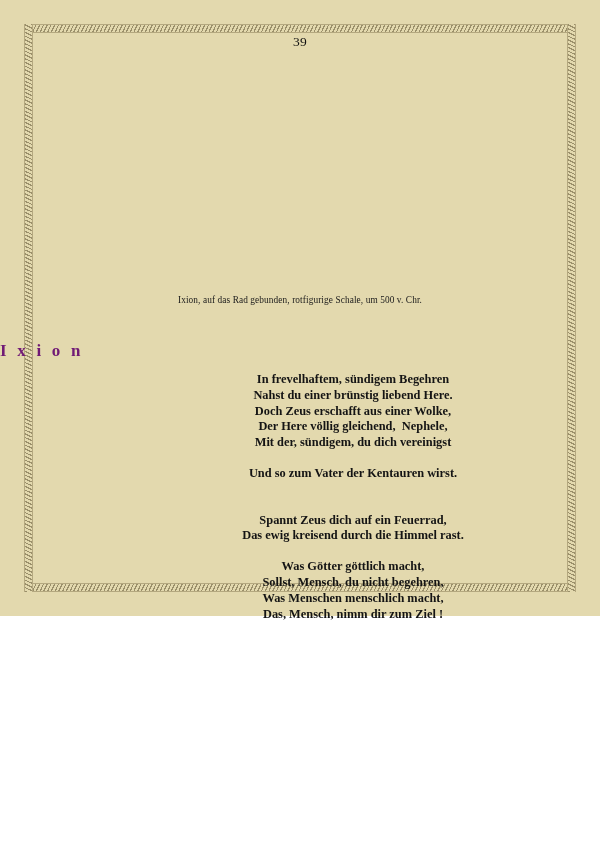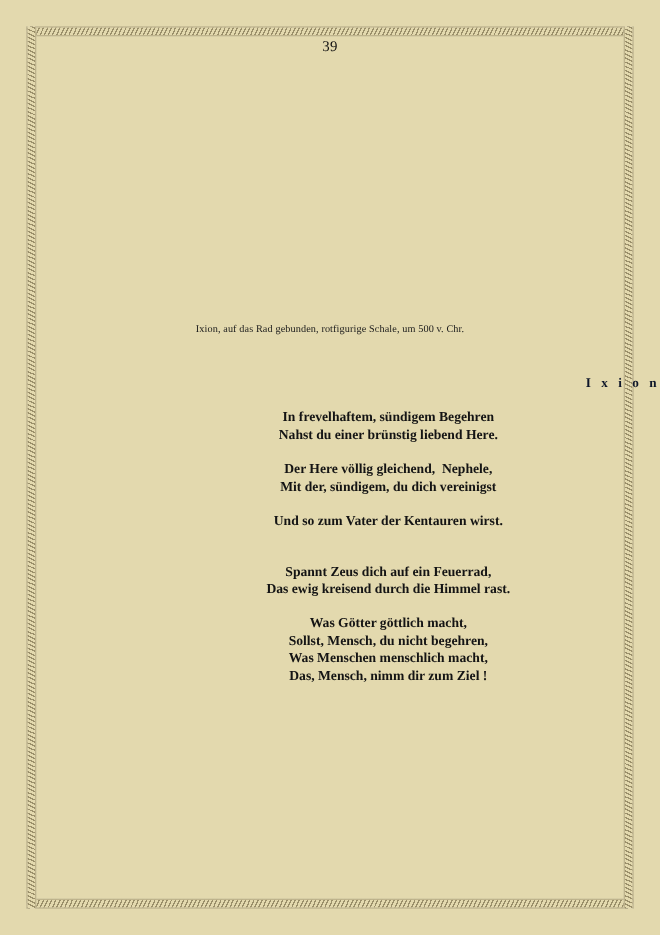--- a/index.html
+++ b/index.html
@@ -10,21 +10,21 @@
     width: 600px;
     height: 850px;
     background: #ffffff;
     font-family: "Liberation Serif", serif;
     overflow: hidden;
   }
 
   .page {
     position: relative;
     width: 600px;
-    height: 850px;
+    height: 616px;
     background: #e3d9ae;
     box-sizing: border-box;
   }
 
   
   .frame-top, .frame-bottom {
     position: absolute;
     left: 24px;
     right: 24px;
     height: 7px;
@@ -85,24 +85,24 @@
     font-size: 9.3px;
     color: #1a1a1a;
     letter-spacing: 0.1px;
   }
 
   .poem-title {
     position: absolute;
     top: 341px;
     left: 0;
     right: 0;
-    text-align: right;
-    font-size: 12px;
+    text-align: left;
+    font-size: 17px;
     font-weight: bold;
-    color: #0f172a;
+    color: #701a75;
     letter-spacing: 3.2px;
   }
 
   .poem {
     position: absolute;
     top: 372px;
     left: 188px;
     width: 330px;
     font-size: 12.4px;
     font-weight: bold;
@@ -128,21 +128,21 @@
   <div class="figure-area"></div>
 
   <div class="caption">Ixion, auf das Rad gebunden, rotfigurige Schale, um 500 v. Chr.</div>
 
   <div class="poem-title">I x i o n</div>
 
   <div class="poem">
     <p class="stanza">
       <span class="line">In frevelhaftem, sündigem Begehren</span><br>
       <span class="line">Nahst du einer brünstig liebend Here.</span><br>
-      <br>
+      <span class="line">Doch Zeus erschafft aus einer Wolke,</span><br>
       <span class="line">Der Here völlig gleichend,  Nephele,</span><br>
       <span class="line">Mit der, sündigem, du dich vereinigst</span>
     </p>
     <p class="stanza">
       <span class="line">Und so zum Vater der Kentauren wirst.</span>
     </p>
     <p class="stanza">
       <br>
       <span class="line">Spannt Zeus dich auf ein Feuerrad,</span><br>
       <span class="line">Das ewig kreisend durch die Himmel rast.</span>

